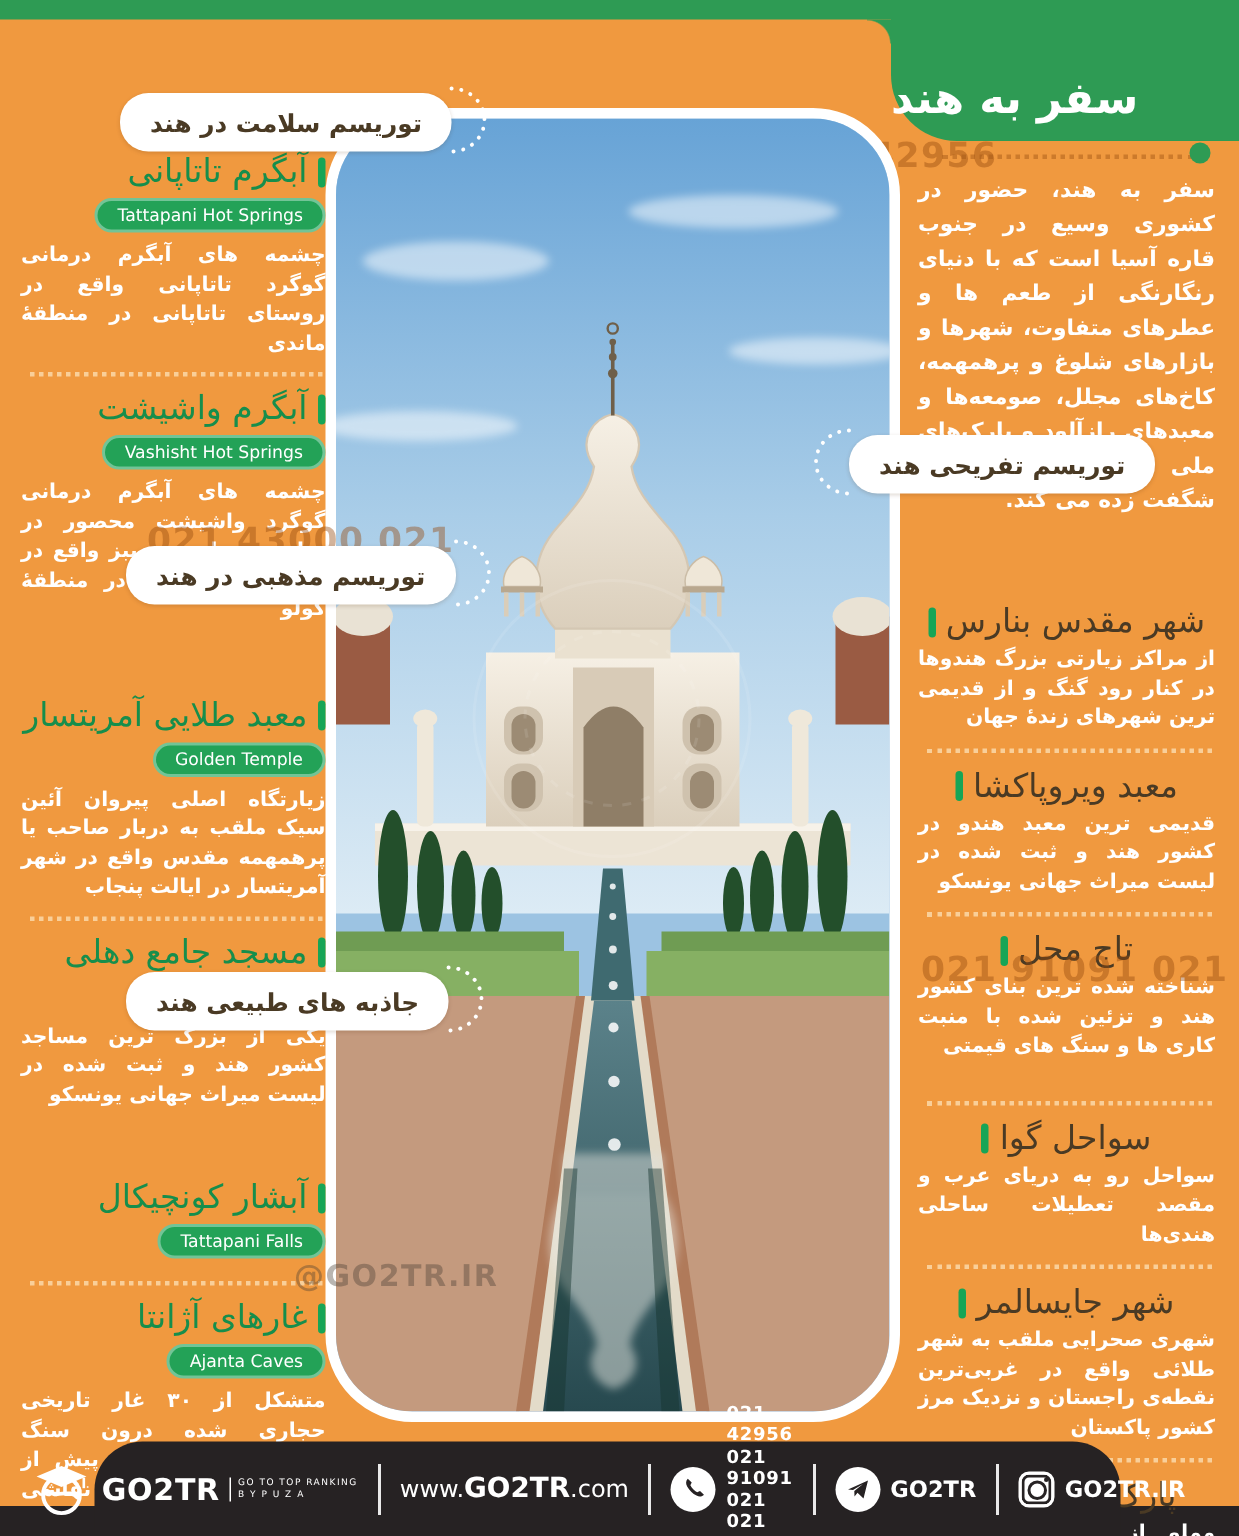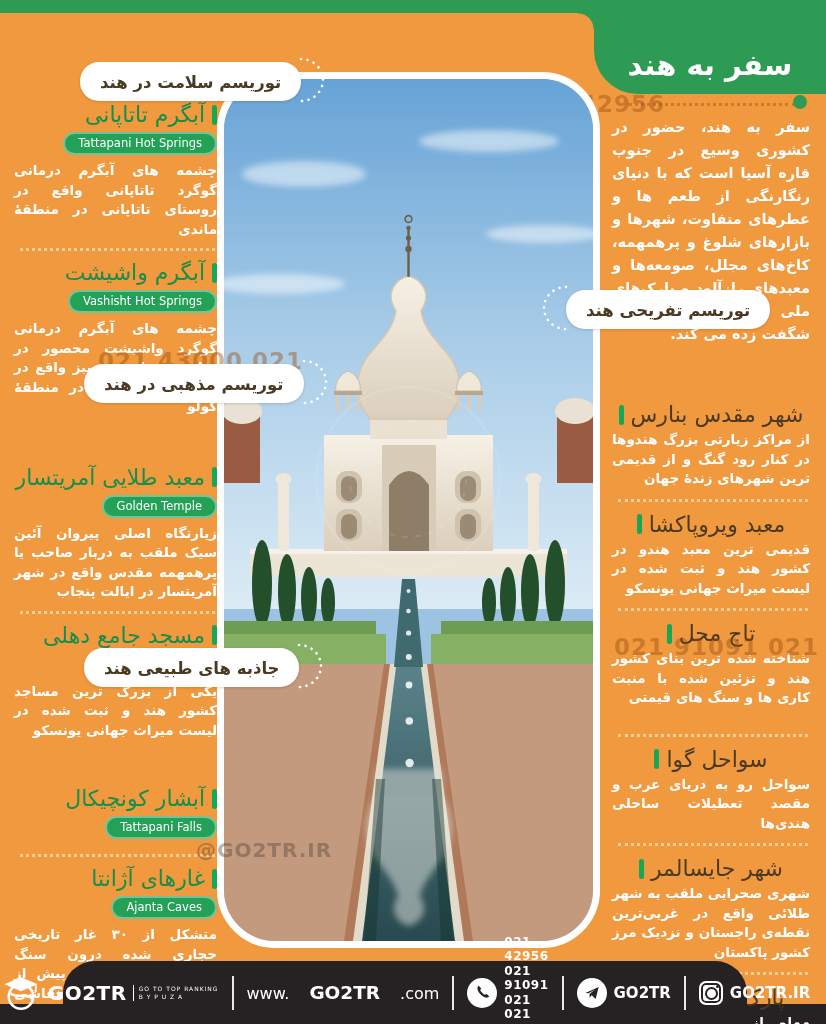--- a/index.html
+++ b/index.html
@@ -7,21 +7,21 @@
   body {
     position:relative; overflow:hidden;
     background:#F0993F;
     font-family:"DejaVu Sans", sans-serif;
   }
   
   .top-strip { position:absolute; top:0; left:0; width:826px; height:13px; background:#2E9B54; }
   .ribbon {
     position:absolute; top:0; right:0; width:232px; height:94px;
     background:#2E9B54; border-radius:0 0 0 44px;
-    display:flex; align-items:flex-end; justify-content:center; padding-bottom:12px;
+    display:flex; align-items:flex-end; justify-content:flex-start; padding-bottom:12px;
   }
   .ribbon h1 { color:#fff; font-size:29px; font-weight:bold; }
   .ribbon-fillet { position:absolute; top:13px; left:578px; width:16px; height:16px;
     background:radial-gradient(circle at 0% 100%, rgba(0,0,0,0) 15px, #2E9B54 16px); }
 
   
   .wm { position:absolute; font-weight:bold; color:rgba(150,75,15,.42); letter-spacing:1px; font-size:23px; white-space:nowrap; }
   .wm-photo { color:rgba(70,60,50,.38); font-size:20px; }
   .dot-lead { position:absolute; top:103px; left:628px; width:168px; border-top:3px dotted rgba(160,85,20,.45); }
   .green-dot { position:absolute; top:95px; left:793px; width:14px; height:14px; border-radius:50%; background:#2E9B54; }
@@ -71,21 +71,21 @@
   .footer-strip { position:absolute; left:0; bottom:0; width:826px; height:20px; background:#262223; }
   .footer-panel {
     position:absolute; left:63px; bottom:0; width:684px; height:63px;
     background:#262223; border-radius:32px 32px 0 0;
     display:flex; align-items:center; justify-content:center; gap:13px; color:#fff; z-index:7;
   }
   .vline { width:2px; height:34px; background:rgba(255,255,255,.9); flex:none; }
   .brand-wrap { display:flex; align-items:center; gap:6px; }
   .brand-name { font-size:20px; font-weight:bold; letter-spacing:.5px; }
   .tagline { border-left:1.5px solid #fff; padding-left:5px; font-size:6px; line-height:8px; letter-spacing:1px; white-space:nowrap; }
-  .site { font-size:16px; display:flex; align-items:baseline; gap:20px; }
+  .site { font-size:16px; display:flex; align-items:baseline; gap:0; }
   .site b { font-size:18.5px; }
   .phones { font-size:12px; line-height:14.5px; font-weight:bold; letter-spacing:.5px; }
   .icon-circle { width:30px; height:30px; border-radius:50%; background:#fff; display:flex; align-items:center; justify-content:center; flex:none; }
   .soc { display:flex; align-items:center; gap:7px; font-weight:bold; font-size:15px; }
   .insta-ic { width:24px; height:24px; border:2.5px solid #fff; border-radius:7px; position:relative; flex:none; background:#fff; }
   .insta-ic::before { content:""; position:absolute; left:4.5px; top:4.5px; width:9px; height:9px; border:2.5px solid #262223; border-radius:50%; }
   .insta-ic::after { content:""; position:absolute; right:2px; top:2px; width:3px; height:3px; background:#262223; border-radius:50%; }
   .insta-ic { box-shadow:inset 0 0 0 2px #262223; }
 </style>
 </head>

